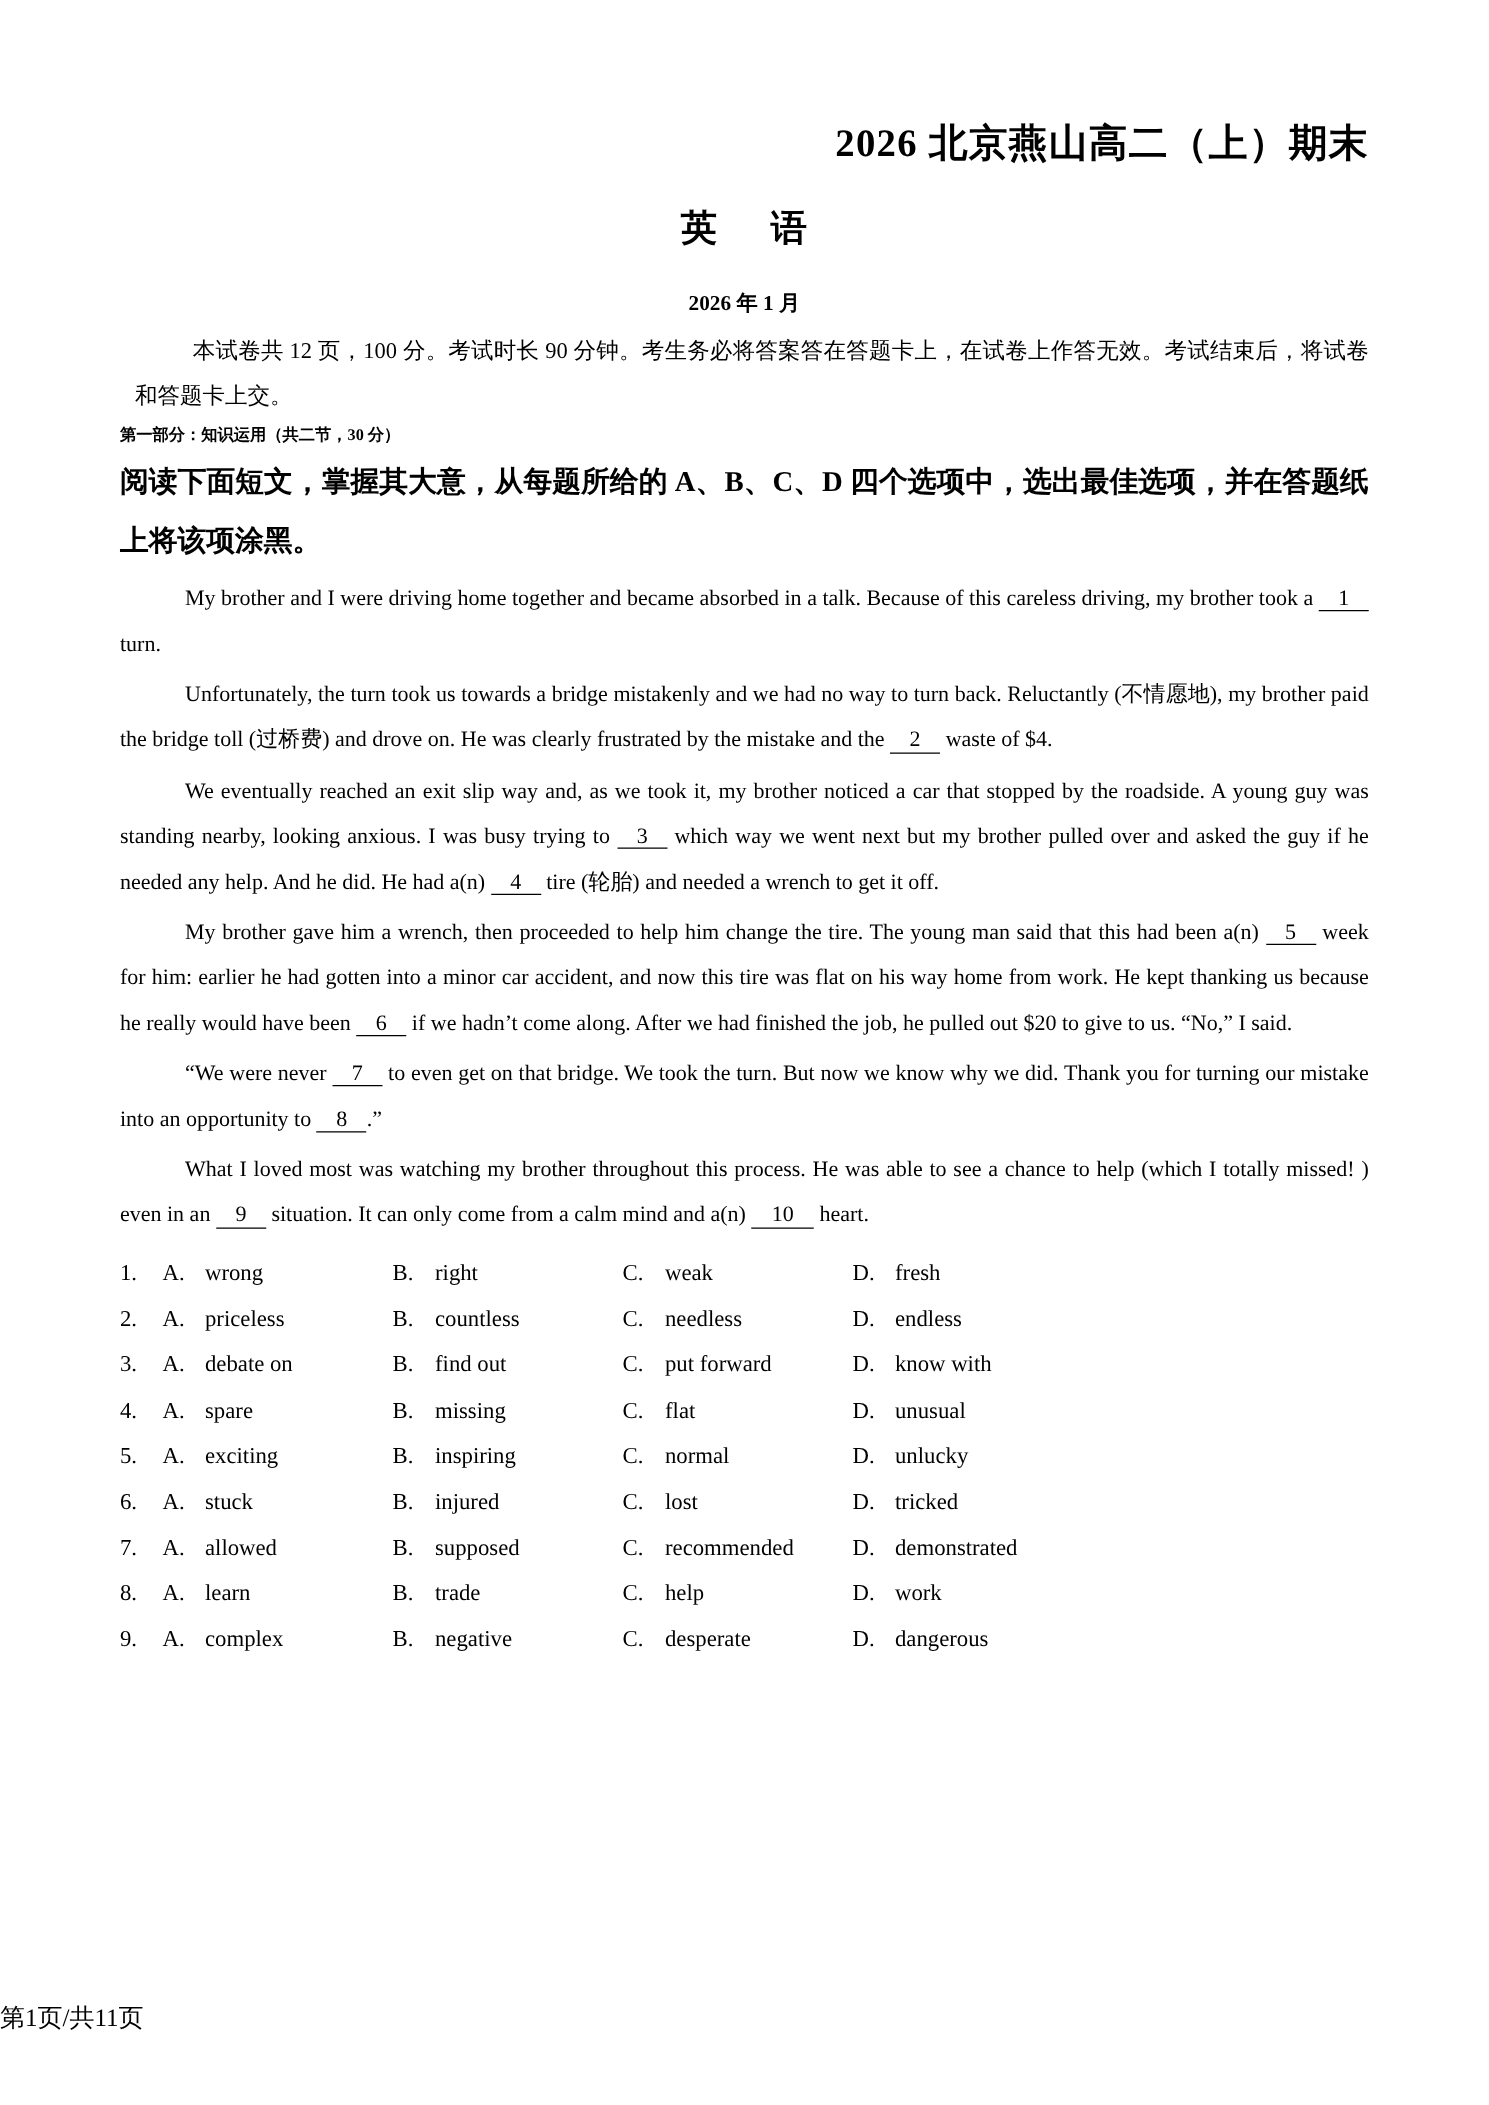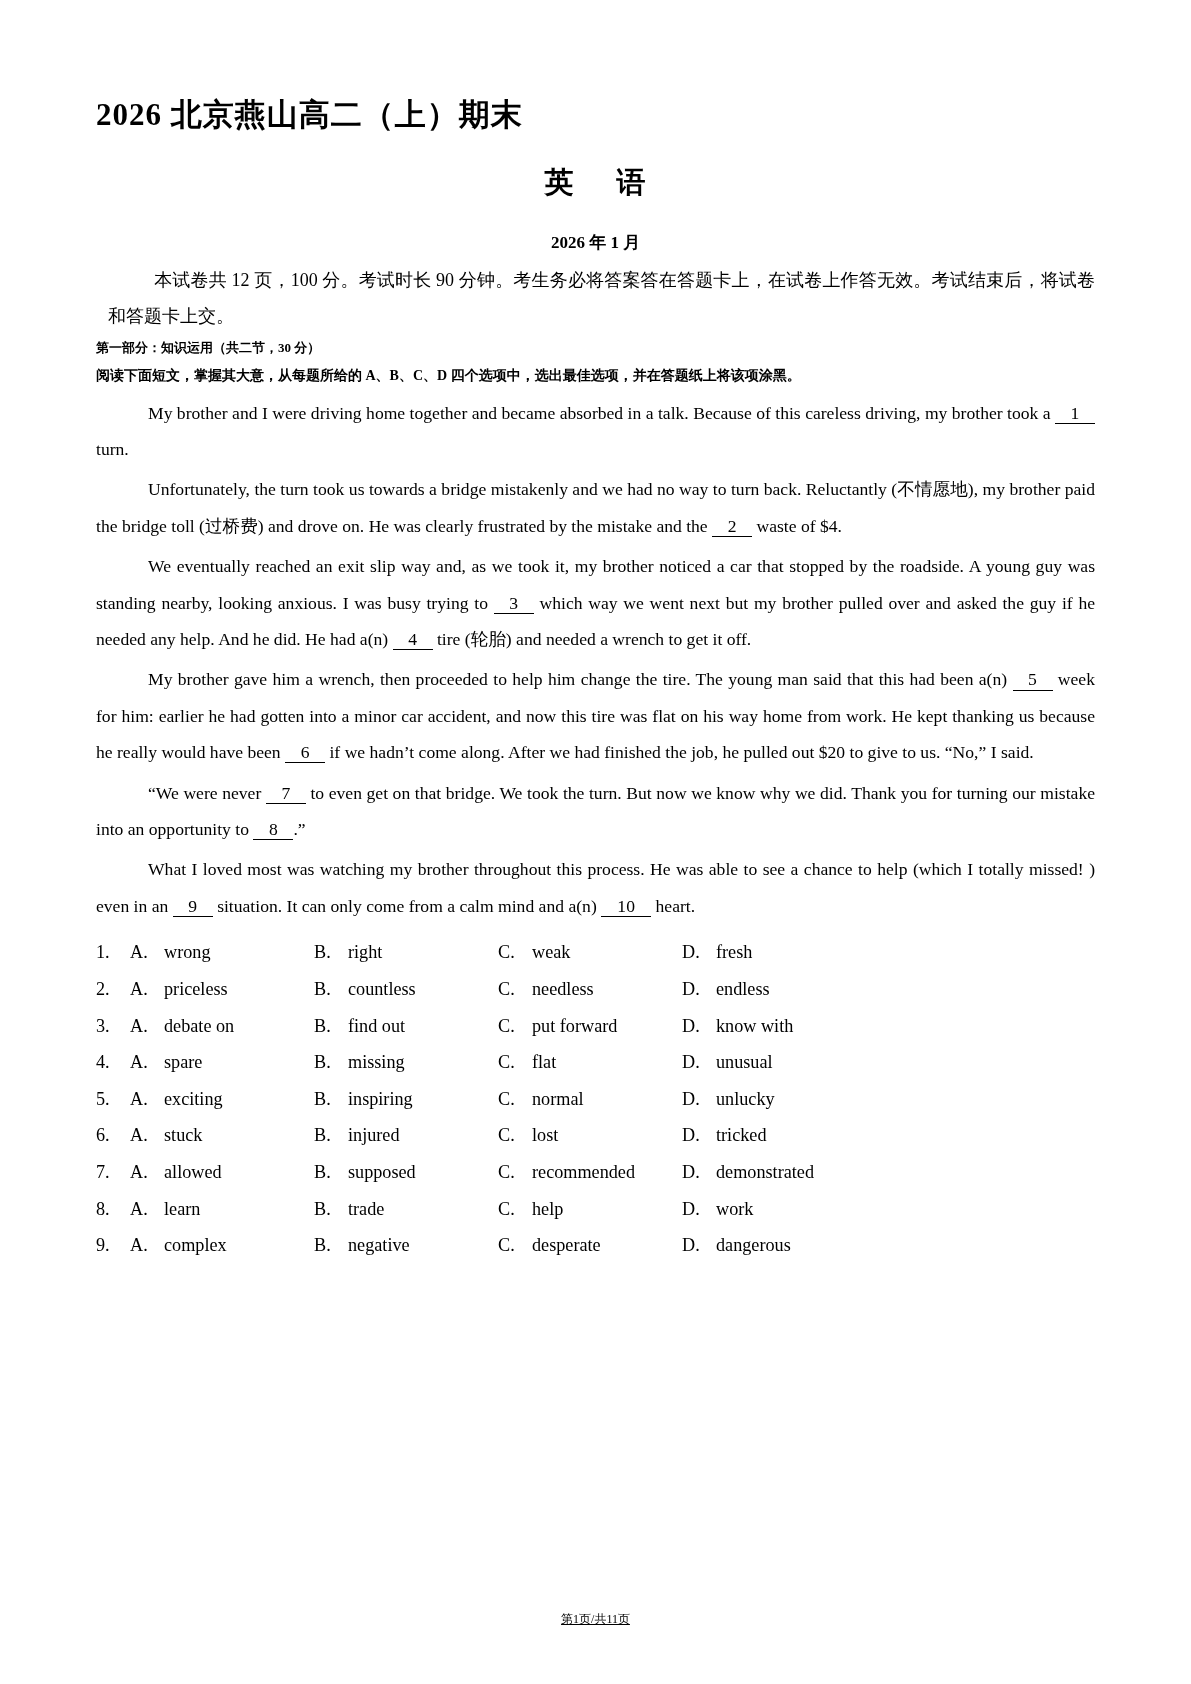--- a/index.html
+++ b/index.html
@@ -16,21 +16,21 @@
     overflow: hidden;
   }
   .page {
     width: 1191px;
     height: 1684px;
     box-sizing: border-box;
     padding: 60px 96px 0 96px;
     position: relative;
   }
   .doc-title {
-    text-align: left;
+    text-align: right;
     font-size: 31px;
     font-weight: bold;
     letter-spacing: 1px;
     margin: 32px 0 0 0;
     line-height: 1.5;
   }
   .doc-subject {
     text-align: center;
     font-size: 29px;
     font-weight: bold;
@@ -59,21 +59,21 @@
     display: inline-block;
     width: 46px;
   }
   .section-head {
     font-size: 13px;
     font-weight: bold;
     line-height: 2.05;
     margin: 0;
   }
   .directions {
-    font-size: 14px;
+    font-size: 23px;
     font-weight: bold;
     line-height: 2.05;
     margin: 0;
     text-align: justify;
     text-justify: inter-ideograph;
   }
   .passage {
     font-size: 17.6px;
     line-height: 2.07;
     margin: 4px 0 0 0;
@@ -119,23 +119,22 @@
     flex: 0 0 34px;
   }
   .opt-text {
     flex: 1 1 auto;
   }
   .footer {
     position: absolute;
     left: 0;
     right: 0;
     bottom: 56px;
-    text-align: center;
-    font-size: 12px;
-    text-decoration: underline;
+    text-align: left;
+    font-size: 20px;
   }
 </style>
 </head>
 <body>
 
 <div class="page">
 
   <div class="doc-title">2026 北京燕山高二（上）期末</div>
 
   <div class="doc-subject">

